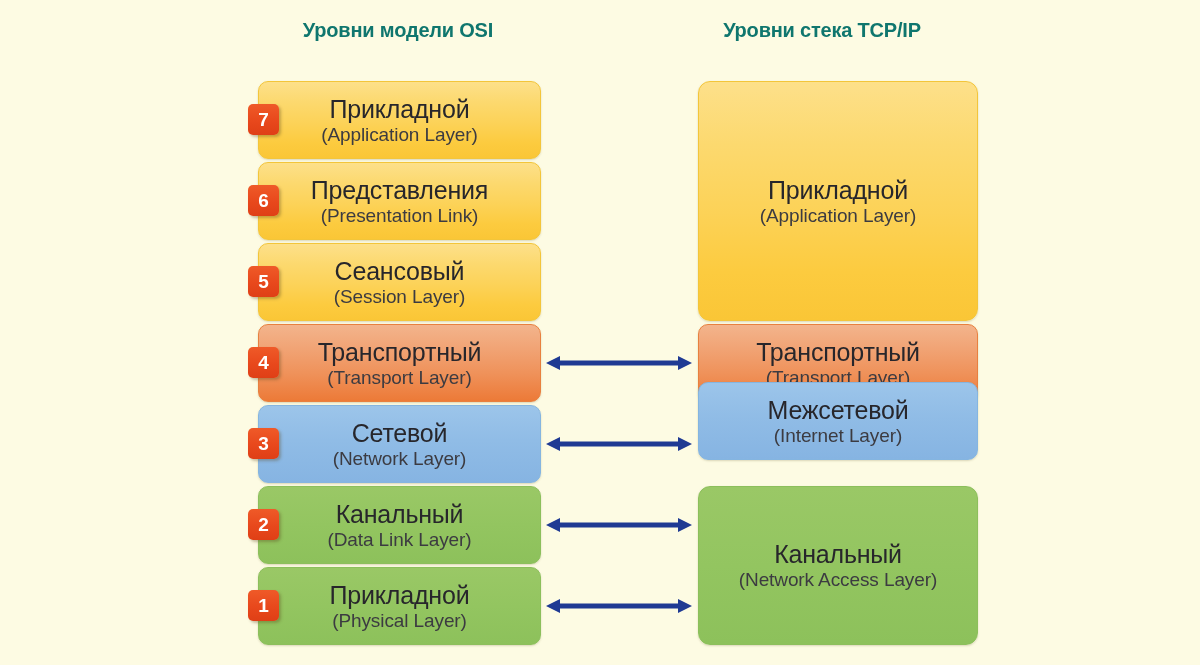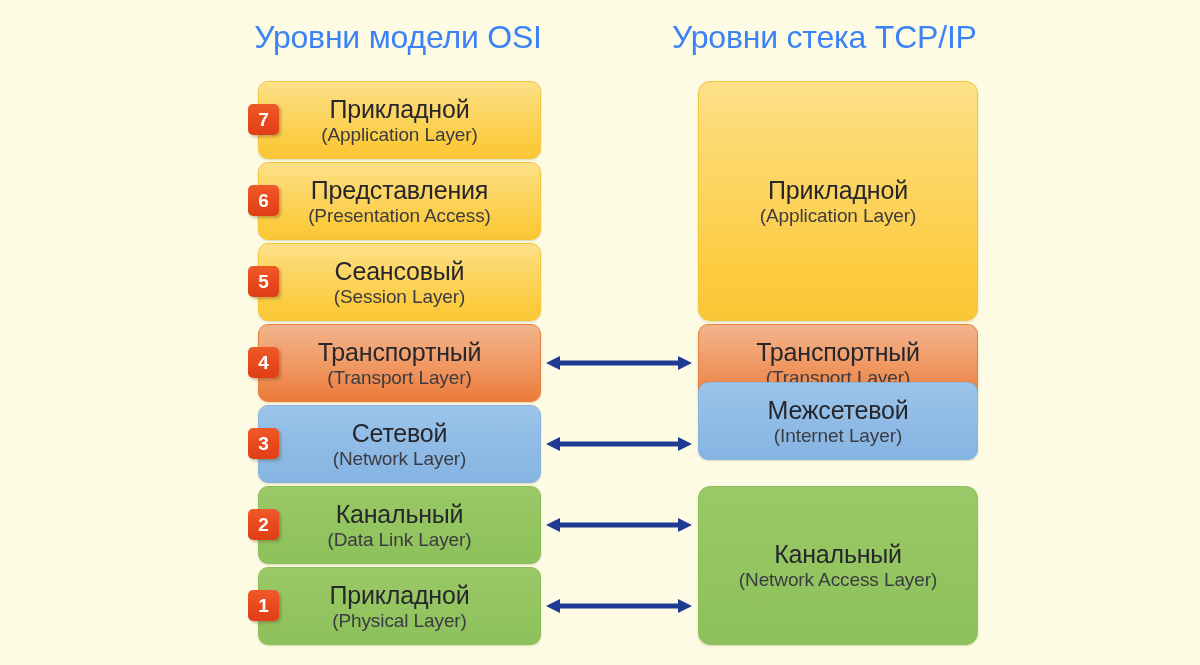--- a/index.html
+++ b/index.html
@@ -14,23 +14,23 @@
     height: 665px;
     background: #fdfbe3;
     overflow: hidden;
     font-family: "Liberation Sans", "DejaVu Sans", sans-serif;
     -webkit-font-smoothing: antialiased;
   }
 
   
   .col-title {
     position: absolute;
-    font-weight: normal;
-    font-size: 32px;
-    color: #3b82f6;
+    font-weight: bold;
+    font-size: 20px;
+    color: #0f766e;
     white-space: nowrap;
     letter-spacing: -0.2px;
   }
   #title-osi   { left: 248px; top: 19px; width: 300px; text-align: center; }
   #title-tcpip { left: 672px; top: 19px; width: 300px; text-align: center; }
 
   
   .layer {
     position: absolute;
     border-radius: 10px;
@@ -110,21 +110,21 @@
   <div class="col-title" id="title-tcpip">Уровни стека TCP/IP</div>
 
   <div class="layer c-yellow shadowed" style="left:258px; top:81px;  width:283px; height:78px;">
     <div class="ru">Прикладной</div>
     <div class="en">(Application Layer)</div>
   </div>
   <div class="badge" style="left:248px; top:104px;">7</div>
 
   <div class="layer c-yellow shadowed" style="left:258px; top:162px; width:283px; height:78px;">
     <div class="ru">Представления</div>
-    <div class="en">(Presentation Access)</div>
+    <div class="en">(Presentation Link)</div>
   </div>
   <div class="badge" style="left:248px; top:185px;">6</div>
 
   <div class="layer c-yellow shadowed" style="left:258px; top:243px; width:283px; height:78px;">
     <div class="ru">Сеансовый</div>
     <div class="en">(Session Layer)</div>
   </div>
   <div class="badge" style="left:248px; top:266px;">5</div>
 
   <div class="layer c-orange shadowed" style="left:258px; top:324px; width:283px; height:78px;">

